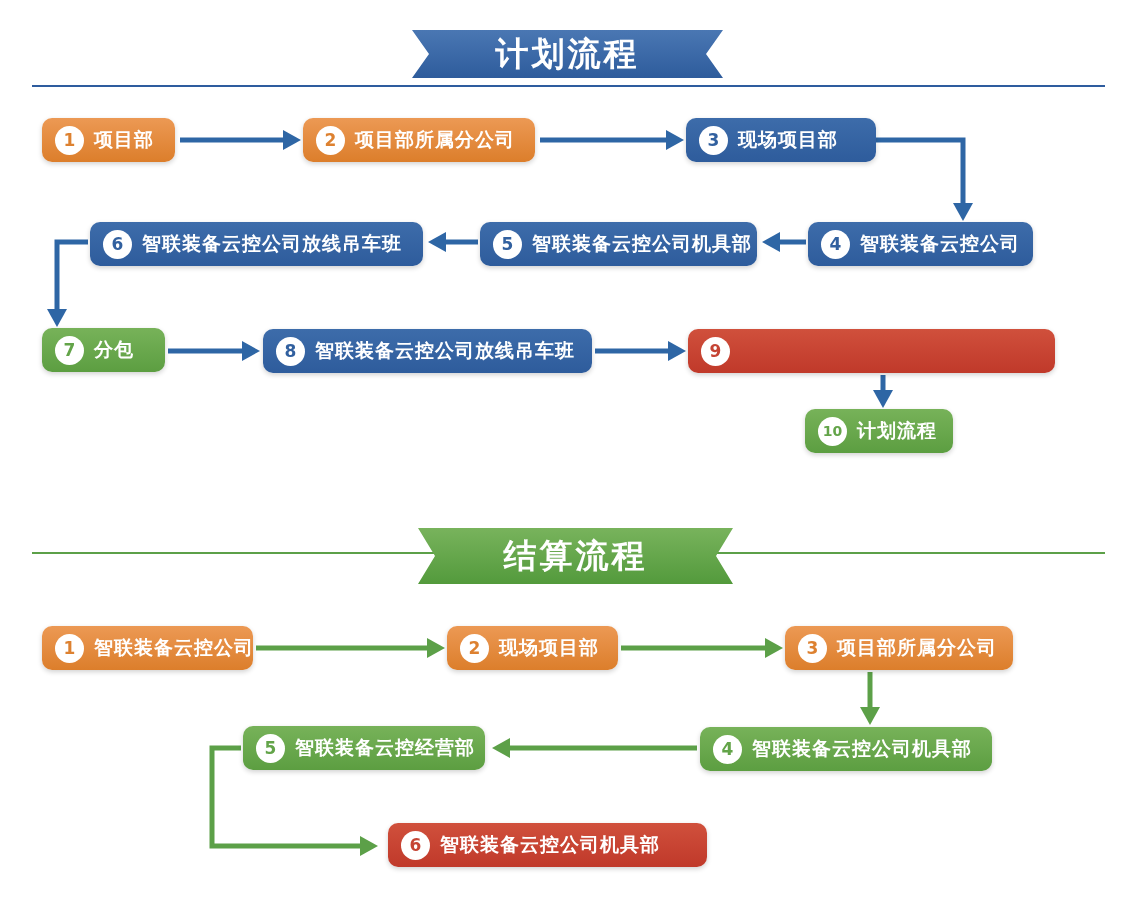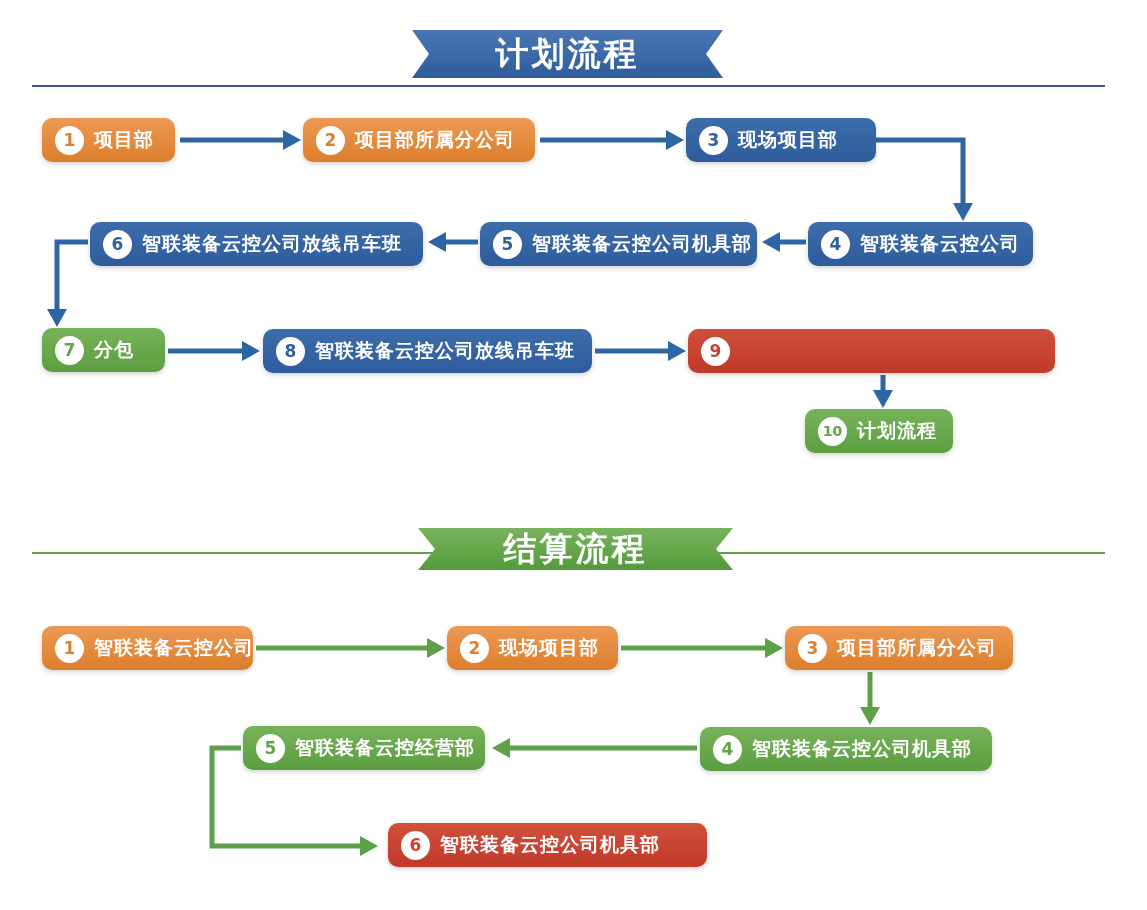--- a/index.html
+++ b/index.html
@@ -56,21 +56,21 @@
 </style>
 </head>
 <body>
 
 <div id="canvas">
 
   <div class="divider blue" style="left:32px;top:85px;width:1073px"></div>
   <div class="divider green" style="left:32px;top:552px;width:1073px"></div>
 
   <div class="ribbon blue" style="left:412px;top:30px;width:311px;height:48px">计划流程</div>
-  <div class="ribbon green" style="left:418px;top:528px;width:315px;height:42px">结算流程</div>
+  <div class="ribbon green" style="left:418px;top:528px;width:315px;height:56px">结算流程</div>
 
   <svg id="arrows" width="1147" height="910" viewBox="0 0 1147 910">
 
     <g>
       <path class="ar-blue" d="M180 140 H284"></path>
         <polygon class="ah-blue" points="301,140 283,130 283,150"></polygon>
     </g>
     <g>
       <path class="ar-blue" d="M540 140 H667"></path>
         <polygon class="ah-blue" points="684,140 666,130 666,150"></polygon>

